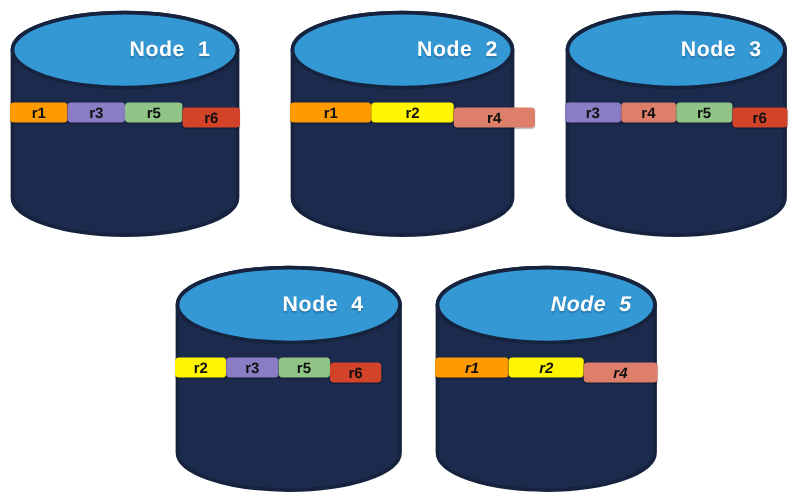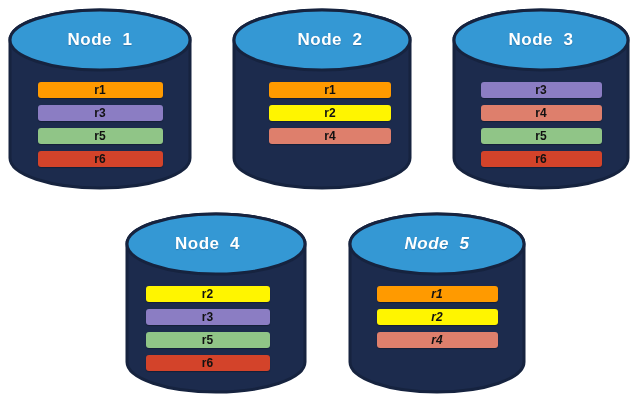--- a/index.html
+++ b/index.html
@@ -41,28 +41,29 @@
     width: 100%;
     text-align: center;
     color: #ffffff;
     font-family: "Liberation Sans", sans-serif;
     font-weight: bold;
     font-size: 17px;
     letter-spacing: 0.5px;
     line-height: 1;
     white-space: pre;
     text-shadow: 0 1px 1px rgba(12,25,52,0.25);
+    padding-left: 36px;
   }
 
   .replica-stack {
     position: absolute;
     left: 0;
     width: 100%;
     display: flex;
-    flex-direction: column;
+    flex-direction: row;
     align-items: center;
   }
 
   .replica-bar {
     position: relative;
     box-sizing: border-box;
     height: 16px;
     border-radius: 3px;
     display: flex;
     align-items: center;
@@ -136,21 +137,21 @@
           <span class="replica-label">r4</span>
         </div>
         <div class="replica-bar" style="background: rgb(144, 197, 135); width: 121px; margin-bottom: 7px;">
           <span class="replica-label">r5</span>
         </div>
         <div class="replica-bar" style="background: rgb(211, 67, 42); width: 121px; margin-bottom: 0px;">
           <span class="replica-label">r6</span>
         </div>
       </div>
     </div>
-    <div class="node-cylinder" style="left: 125px; top: 212px; width: 165px; height: 182px;">
+    <div class="node-cylinder" style="left: 140px; top: 212px; width: 165px; height: 182px;">
       <svg class="cyl-svg" width="182" height="182" viewBox="0 0 182 182">
         <path d="M 2 32 L 2 150 A 89 30 0 0 0 180 150 L 180 32 A 89 30 0 0 0 2 32 Z" fill="#1C2B4D" stroke="#16233F" stroke-width="3"></path>
         <ellipse cx="91" cy="32" rx="89" ry="30" fill="#3498D4" stroke="#16233F" stroke-width="3"></ellipse>
       </svg>
       <div class="node-title" style="top: 23px;">Node  4</div>
       <div class="replica-stack" style="top: 74px;">
         <div class="replica-bar" style="background: rgb(255, 245, 0); width: 124px; margin-bottom: 7px;">
           <span class="replica-label">r2</span>
         </div>
         <div class="replica-bar" style="background: rgb(139, 125, 195); width: 124px; margin-bottom: 7px;">

